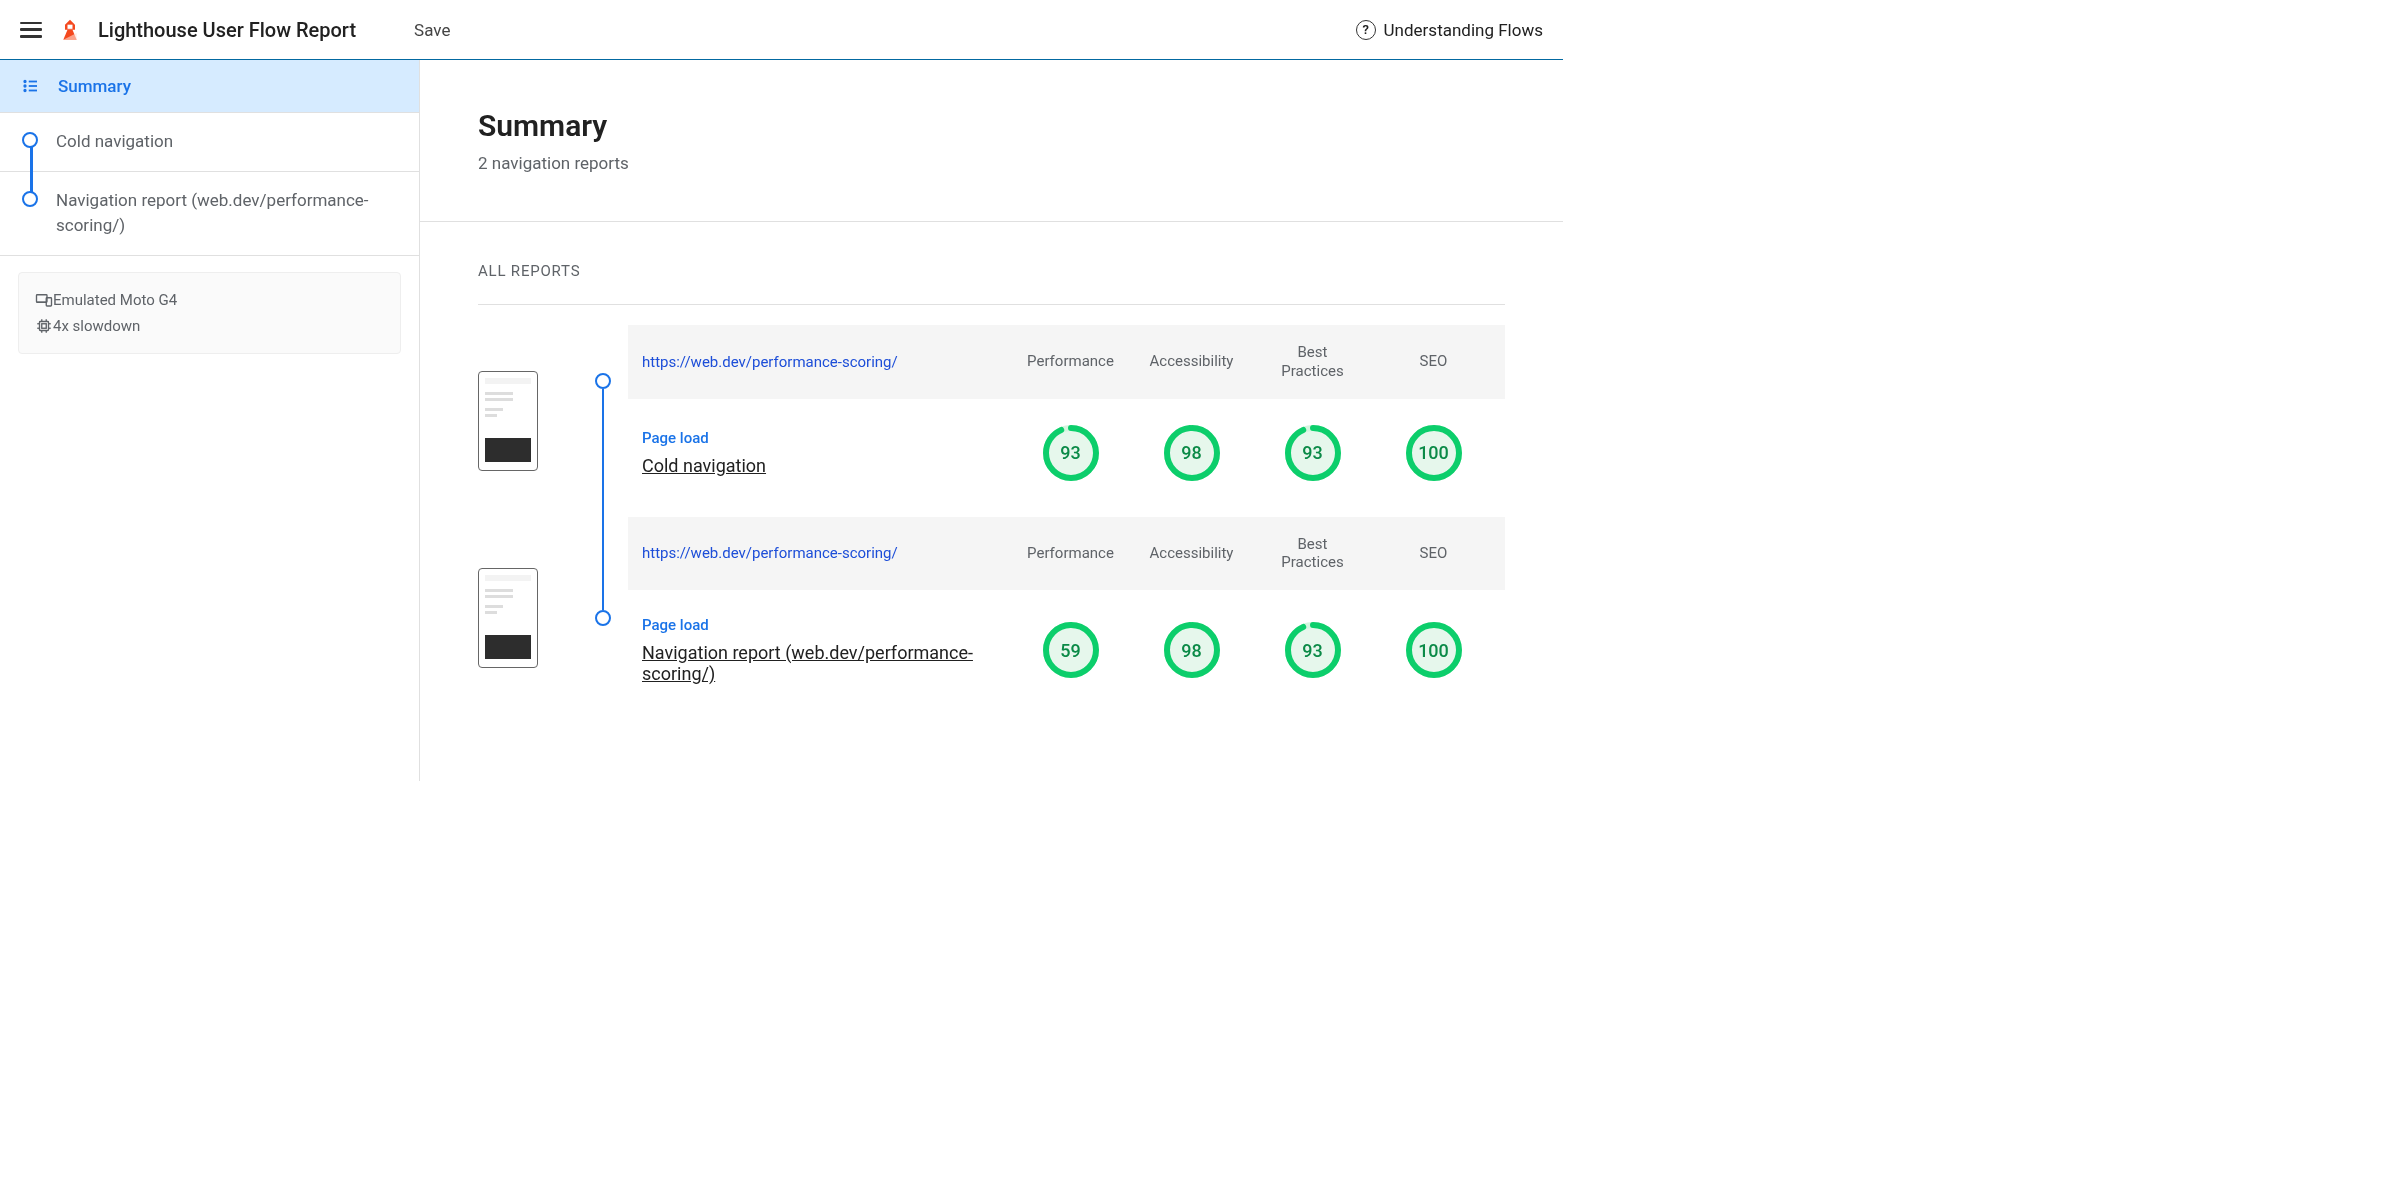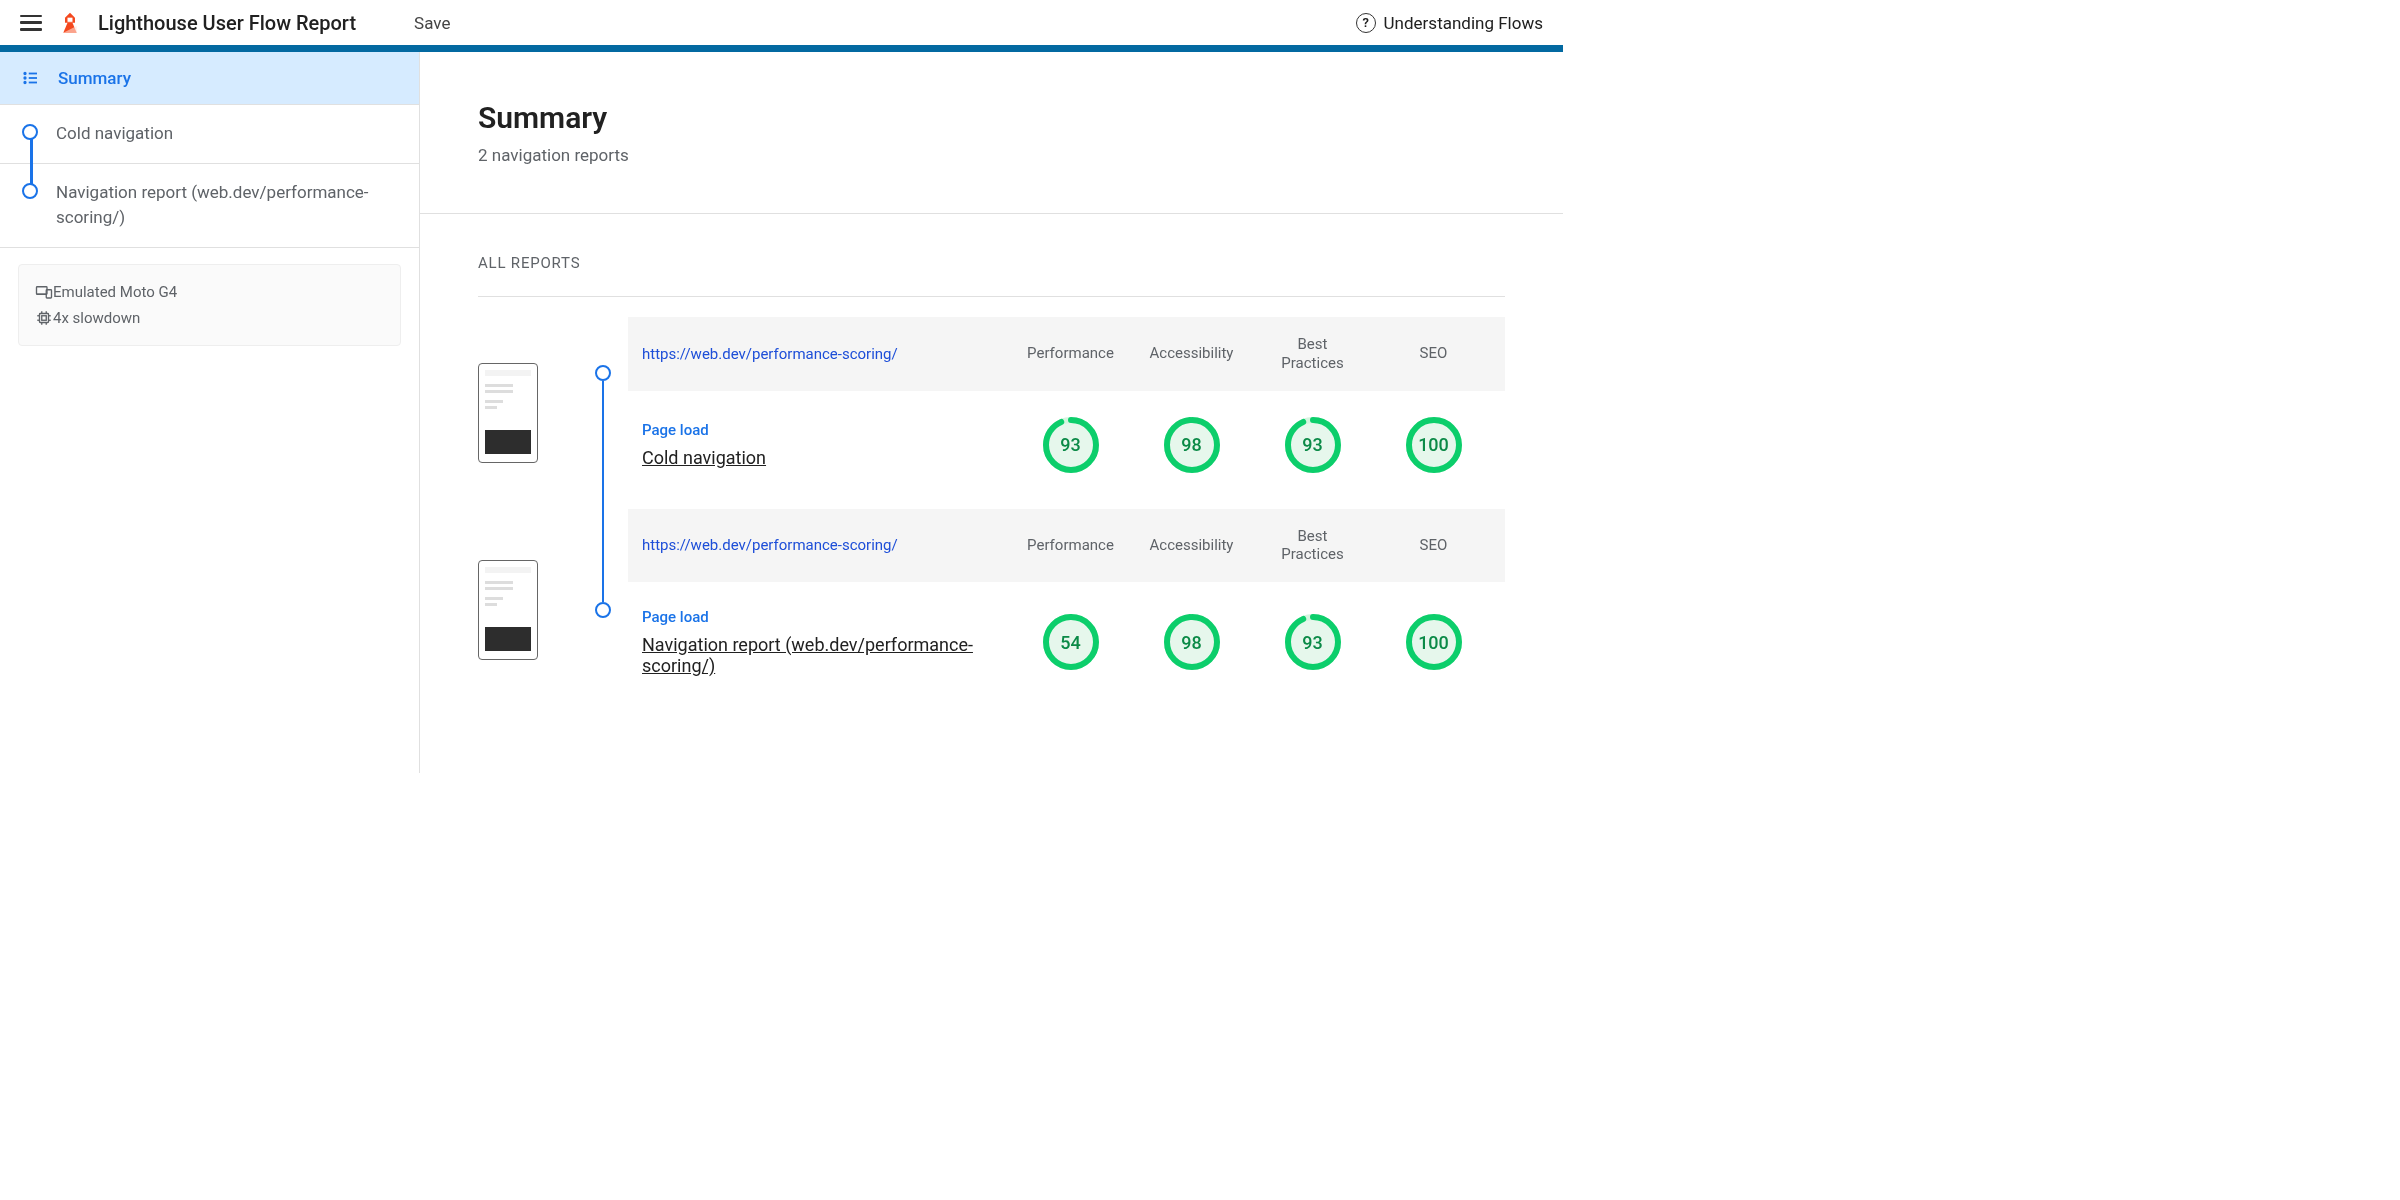--- a/index.html
+++ b/index.html
@@ -5,22 +5,22 @@
 * { margin: 0; padding: 0; box-sizing: border-box; }
 body {
   font-family: -apple-system, BlinkMacSystemFont, "Segoe UI", Roboto, Helvetica, Arial, sans-serif;
   color: #212121;
   background: #fff;
   width: 1563px;
   height: 781px;
   overflow: hidden;
 }
 .topbar {
-  height: 52px;
-  border-bottom: 7px solid #0369a1;
+  height: 60px;
+  border-bottom: 1px solid #0369a1;
   display: flex;
   align-items: center;
   padding: 12px 20px;
   gap: 18px;
 }
 .hamburger { width: 22px; height: 16px; display: flex; flex-direction: column; justify-content: space-between; cursor: pointer; }
 .hamburger div { height: 2.5px; background: #333; border-radius: 1px; }
 .lh-logo { width: 20px; height: 24px; position: relative; }
 .app-title { font-size: 20px; font-weight: 500; color: #212121; }
 .save-btn { font-size: 17px; color: #444; margin-left: 40px; cursor: pointer; }
@@ -281,21 +281,21 @@
             <div class="kind">Page load</div>
             <a class="name">Navigation report (web.dev/performance-scoring/)</a>
           </div>
           <div>
                   <div class="gauge">
     <svg viewBox="0 0 56 56">
       <circle class="gauge-fill" cx="28" cy="28" r="25"></circle>
       <circle class="gauge-bg" cx="28" cy="28" r="25"></circle>
       <circle class="gauge-arc" cx="28" cy="28" r="25" stroke-dasharray="155.50883635269477 157.07963267948966"></circle>
     </svg>
-    <div class="gauge-text">54</div>
+    <div class="gauge-text">59</div>
   </div>
                 </div>
                 <div>
                   <div class="gauge">
     <svg viewBox="0 0 56 56">
       <circle class="gauge-fill" cx="28" cy="28" r="25"></circle>
       <circle class="gauge-bg" cx="28" cy="28" r="25"></circle>
       <circle class="gauge-arc" cx="28" cy="28" r="25" stroke-dasharray="153.93804002589988 157.07963267948966"></circle>
     </svg>
     <div class="gauge-text">98</div>

